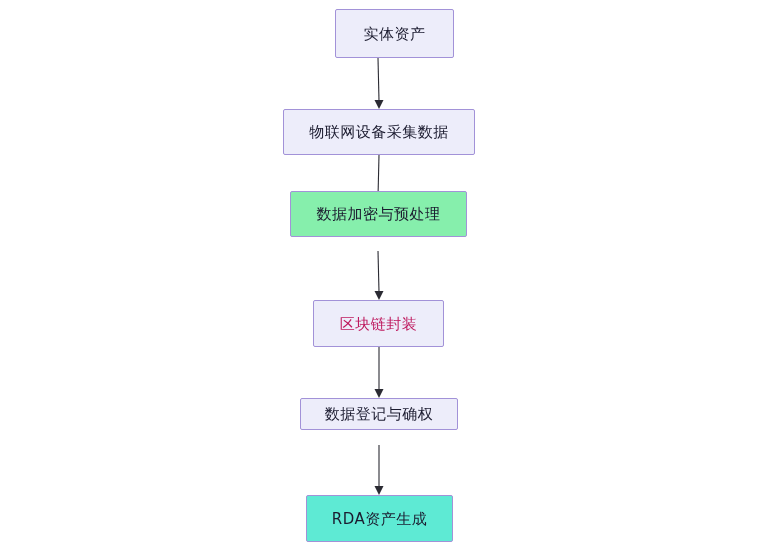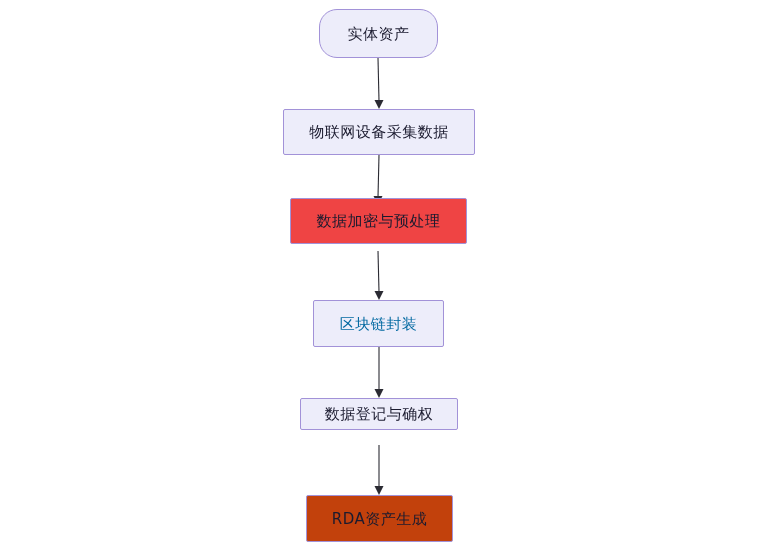--- a/index.html
+++ b/index.html
@@ -67,31 +67,31 @@
       <polygon class="edge-head" points="8.5,40 17.5,40 13,49"></polygon>
     </svg>
     <svg class="edge" width="24" height="51" style="left: 367px; top: 347px;">
       <line class="edge-line" x1="12" y1="0" x2="12" y2="43"></line>
       <polygon class="edge-head" points="7.5,42 16.5,42 12,51"></polygon>
     </svg>
     <svg class="edge" width="24" height="50" style="left: 367px; top: 445px;">
       <line class="edge-line" x1="12" y1="0" x2="12" y2="42"></line>
       <polygon class="edge-head" points="7.5,41 16.5,41 12,50"></polygon>
     </svg>
-    <div class="node" style="left: 319px; top: 9px; width: 119px; height: 49px; background: rgb(237, 237, 250); border-color: rgb(162, 146, 216); color: rgb(27, 27, 47); border-radius: 18px;">
+    <div class="node" style="left: 335px; top: 9px; width: 119px; height: 49px; background: rgb(237, 237, 250); border-color: rgb(162, 146, 216); color: rgb(27, 27, 47);">
       <span class="node-label">实体资产</span>
     </div>
     <div class="node" style="left: 283px; top: 109px; width: 192px; height: 46px; background: rgb(237, 237, 250); border-color: rgb(162, 146, 216); color: rgb(27, 27, 47); text-align: right;">
       <span class="node-label">物联网设备采集数据</span>
     </div>
-    <div class="node" style="left: 290px; top: 198px; width: 177px; height: 46px; background: #ef4444; border-color: rgb(162, 146, 216); color: rgb(27, 27, 47);">
+    <div class="node" style="left: 290px; top: 191px; width: 177px; height: 46px; background: #86efac; border-color: rgb(162, 146, 216); color: rgb(27, 27, 47);">
       <span class="node-label">数据加密与预处理</span>
     </div>
-    <div class="node" style="left: 313px; top: 300px; width: 131px; height: 47px; background: rgb(237, 237, 250); border-color: rgb(162, 146, 216); color: #0369a1;">
+    <div class="node" style="left: 313px; top: 300px; width: 131px; height: 47px; background: rgb(237, 237, 250); border-color: rgb(162, 146, 216); color: #be185d;">
       <span class="node-label">区块链封装</span>
     </div>
     <div class="node" style="left: 300px; top: 398px; width: 158px; height: 32px; background: rgb(237, 237, 250); border-color: rgb(162, 146, 216); color: rgb(27, 27, 47);">
       <span class="node-label">数据登记与确权</span>
     </div>
-    <div class="node" style="left: 306px; top: 495px; width: 147px; height: 47px; background: #c2410c; border-color: rgb(162, 146, 216); color: rgb(27, 27, 47);">
+    <div class="node" style="left: 306px; top: 495px; width: 147px; height: 47px; background: #5eead4; border-color: rgb(162, 146, 216); color: rgb(27, 27, 47);">
       <span class="node-label">RDA资产生成</span>
     </div>
   </div>
 
 </body></html>

